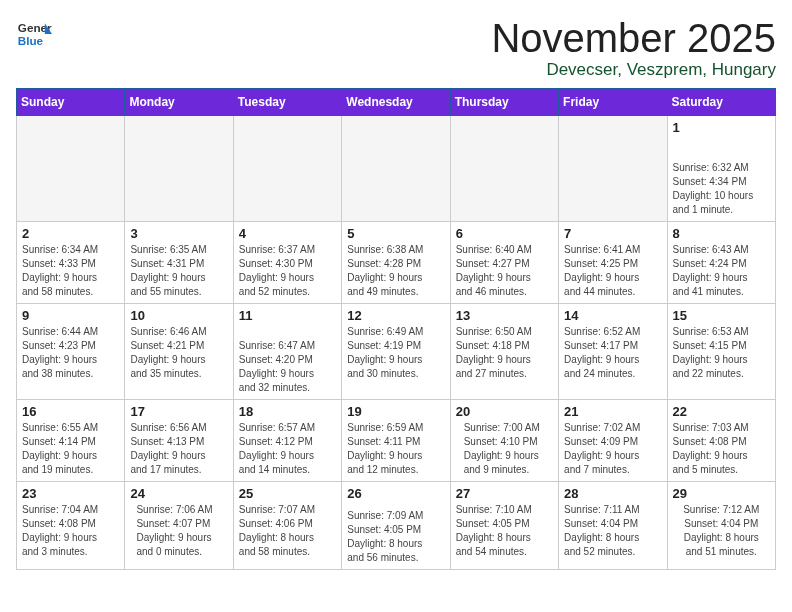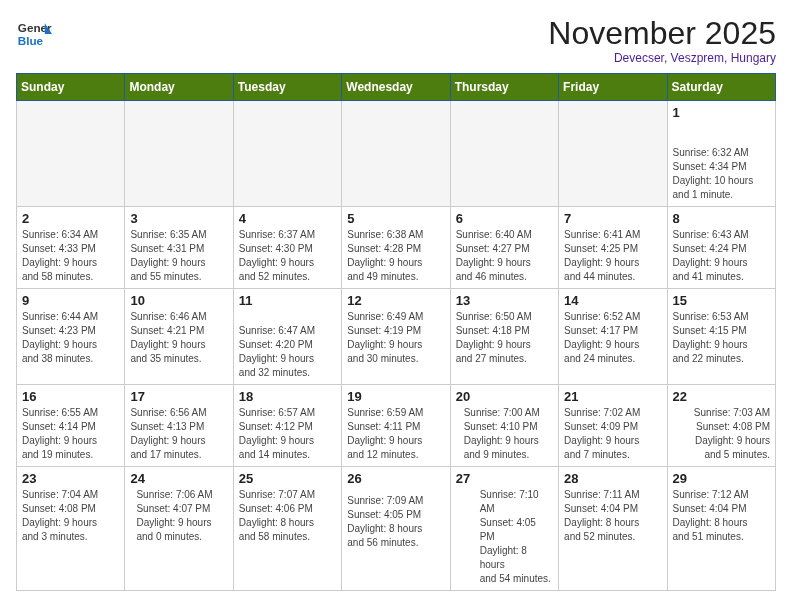--- a/index.html
+++ b/index.html
@@ -22,36 +22,36 @@
       gap: 4px;
     }
     .logo-icon {
       width: 36px;
       height: 36px;
     }
     .title-area {
       text-align: right;
     }
     .cal-title {
-      font-size: 32px;
+      font-size: 40px;
       font-weight: normal;
       color: #222;
       line-height: 1.1;
     }
     .cal-subtitle {
-      font-size: 12px;
-      color: #4c1d95;
+      font-size: 17px;
+      color: #14532d;
     }
     .calendar {
       width: 100%;
       border-collapse: collapse;
       border: 1px solid #ccc;
     }
     .calendar th {
-      background: #4d7c0f;
+      background: #6d28d9;
       color: #fff;
       font-size: 12px;
       font-weight: bold;
       padding: 6px 4px;
       text-align: left;
       border: 1px solid #1e5a9c;
     }
     .calendar td {
       border: 1px solid #ccc;
       vertical-align: top;
@@ -266,21 +266,21 @@
         </td>
         <td>
           <span class="day-number">21</span>
           <div class="day-info" style="white-space: pre-line;">Sunrise: 7:02 AM
 Sunset: 4:09 PM
 Daylight: 9 hours
 and 7 minutes.</div>
         </td>
         <td>
           <span class="day-number">22</span>
-          <div class="day-info" style="white-space: pre-line; text-align: right;">Sunrise: 7:03 AM
+          <div class="day-info" style="white-space: pre-line;">Sunrise: 7:03 AM
 Sunset: 4:08 PM
 Daylight: 9 hours
 and 5 minutes.</div>
         </td>
       </tr>
       <tr>
         <td>
           <span class="day-number">23</span>
           <div class="day-info" style="white-space: pre-line;">Sunrise: 7:04 AM
 Sunset: 4:08 PM
@@ -303,34 +303,34 @@
         </td>
         <td>
           <span class="day-number">26</span>
           <div class="day-info" style="white-space: pre-line; margin-top: 8px;">Sunrise: 7:09 AM
 Sunset: 4:05 PM
 Daylight: 8 hours
 and 56 minutes.</div>
         </td>
         <td>
           <span class="day-number">27</span>
-          <div class="day-info" style="white-space: pre-line; margin-left: 24px;">Sunrise: 7:10 AM
+          <div class="day-info" style="white-space: pre-line;">Sunrise: 7:10 AM
 Sunset: 4:05 PM
 Daylight: 8 hours
 and 54 minutes.</div>
         </td>
         <td>
           <span class="day-number">28</span>
           <div class="day-info" style="white-space: pre-line;">Sunrise: 7:11 AM
 Sunset: 4:04 PM
 Daylight: 8 hours
 and 52 minutes.</div>
         </td>
         <td>
           <span class="day-number">29</span>
-          <div class="day-info" style="white-space: pre-line;">Sunrise: 7:12 AM
+          <div class="day-info" style="white-space: pre-line; text-align: center;">Sunrise: 7:12 AM
 Sunset: 4:04 PM
 Daylight: 8 hours
 and 51 minutes.</div>
         </td>
       </tr>
     </tbody>
 </table>
 
 </body></html>

